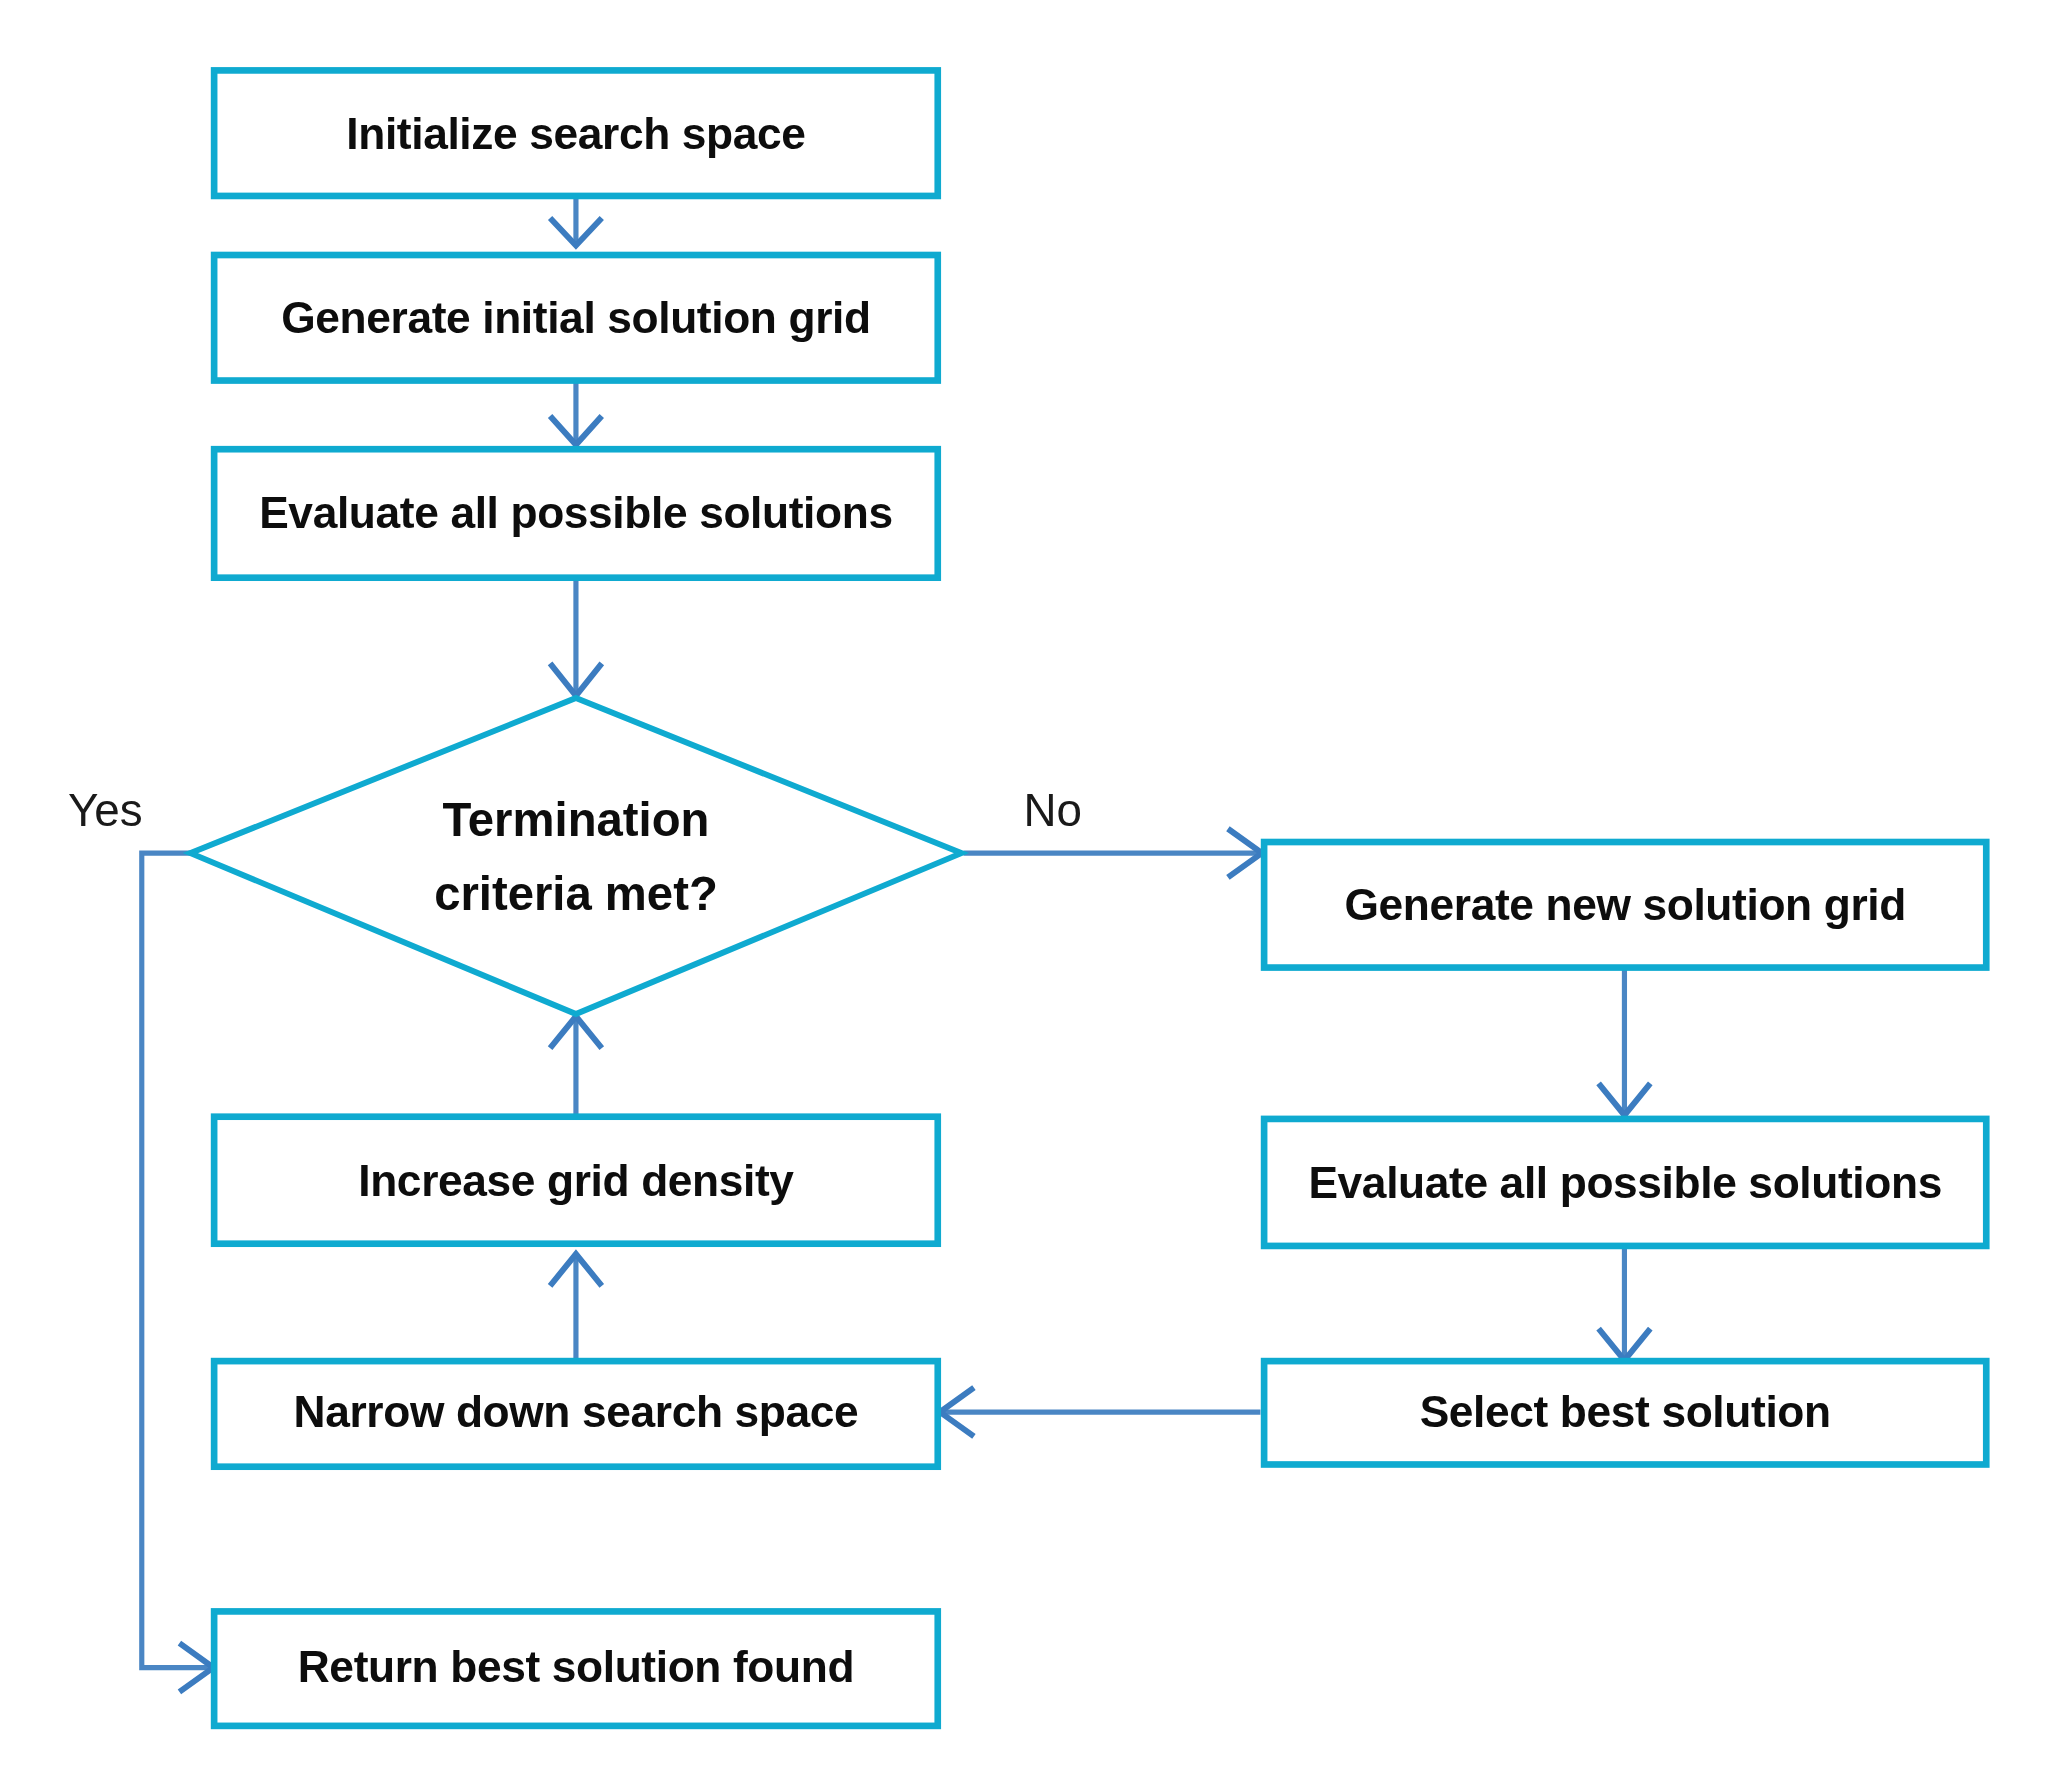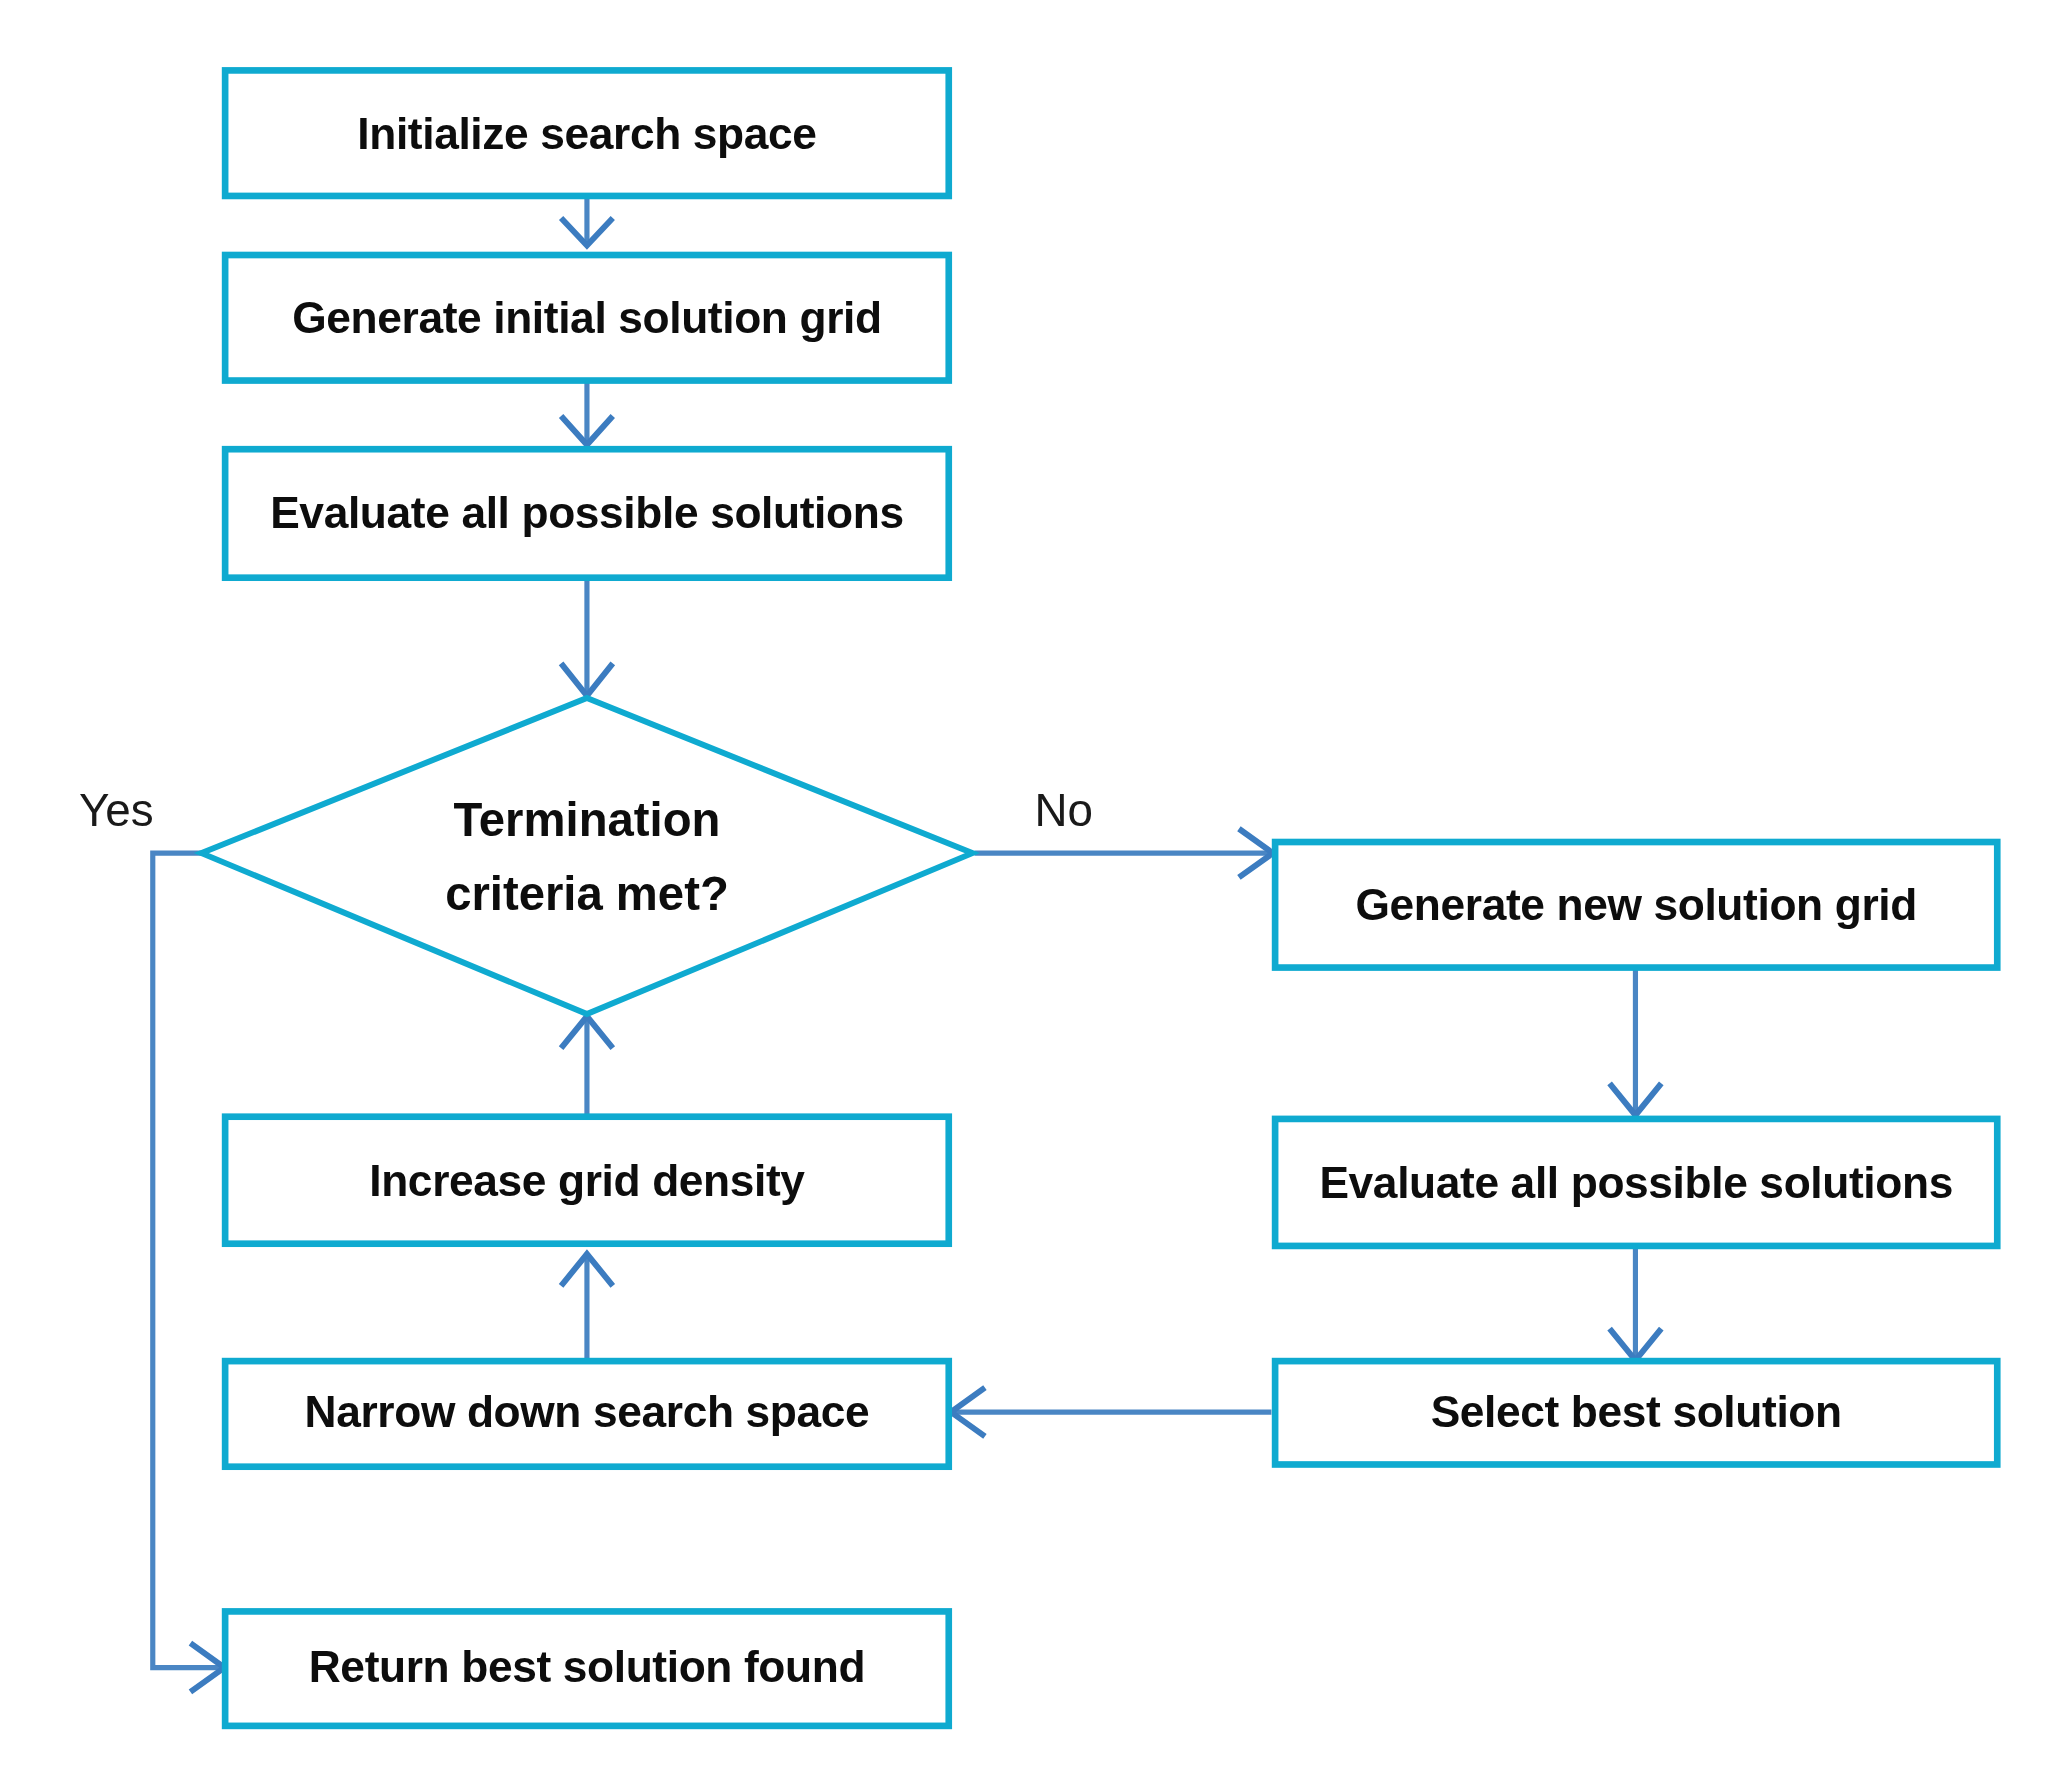--- a/index.html
+++ b/index.html
@@ -11,21 +11,20 @@
     width: 2066px;
     height: 1783px;
     font-family: "Liberation Sans", sans-serif;
     overflow: hidden;
   }
   #flowchart-root {
     position: relative;
     width: 1702px;
     height: 1783px;
     background: #ffffff;
-    padding-left: 11px;
   }
   svg.chart-canvas {
     display: block;
     width: 2066px;
     height: 1783px;
   }
   .node-box {
     fill: #ffffff;
     stroke: #0FAAD0;
     stroke-width: 9;

